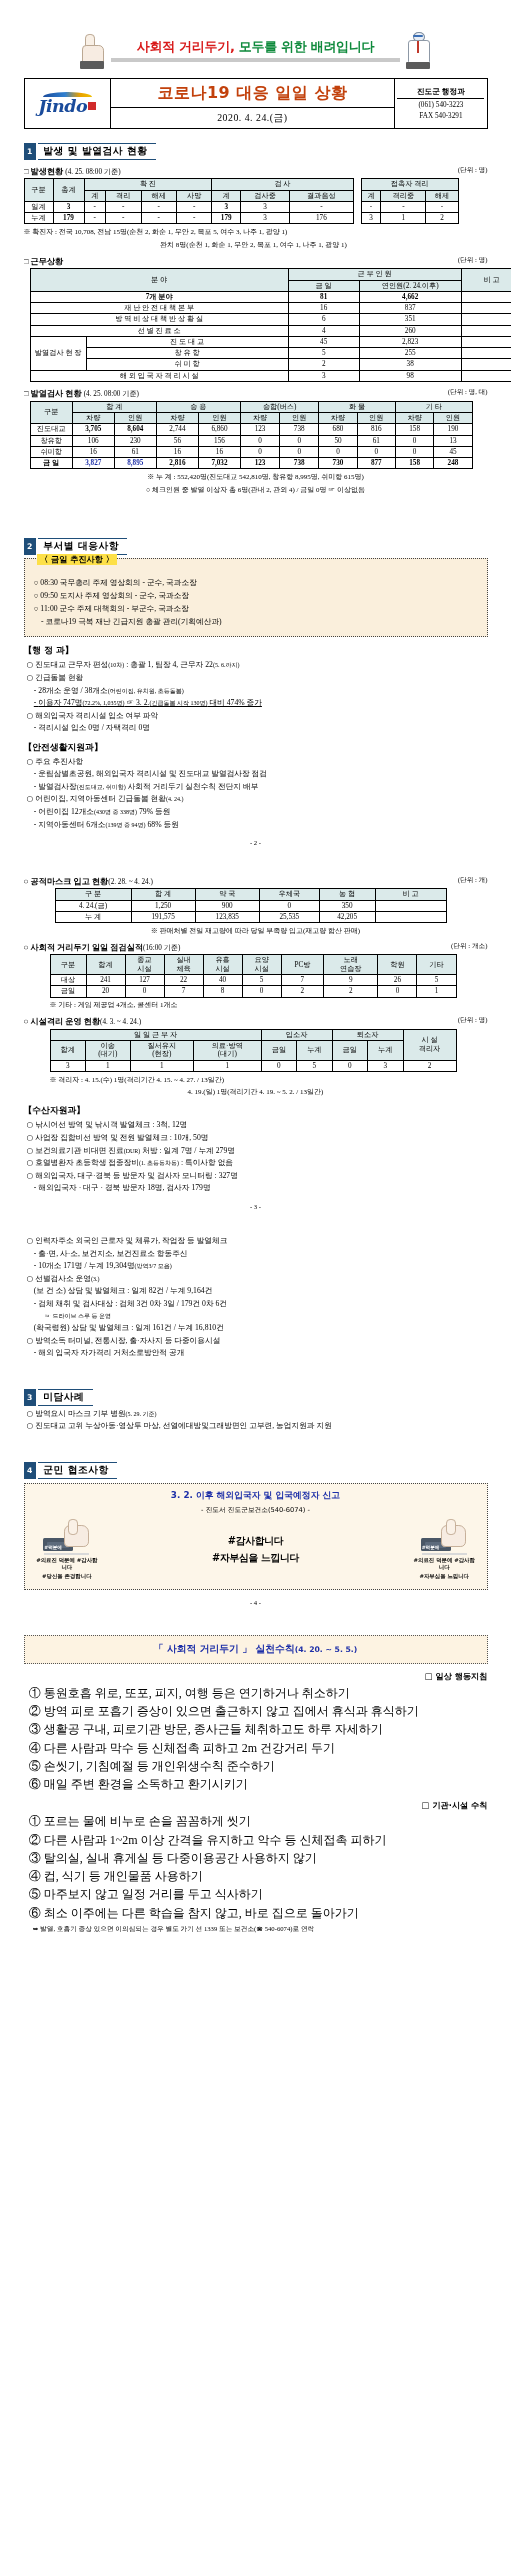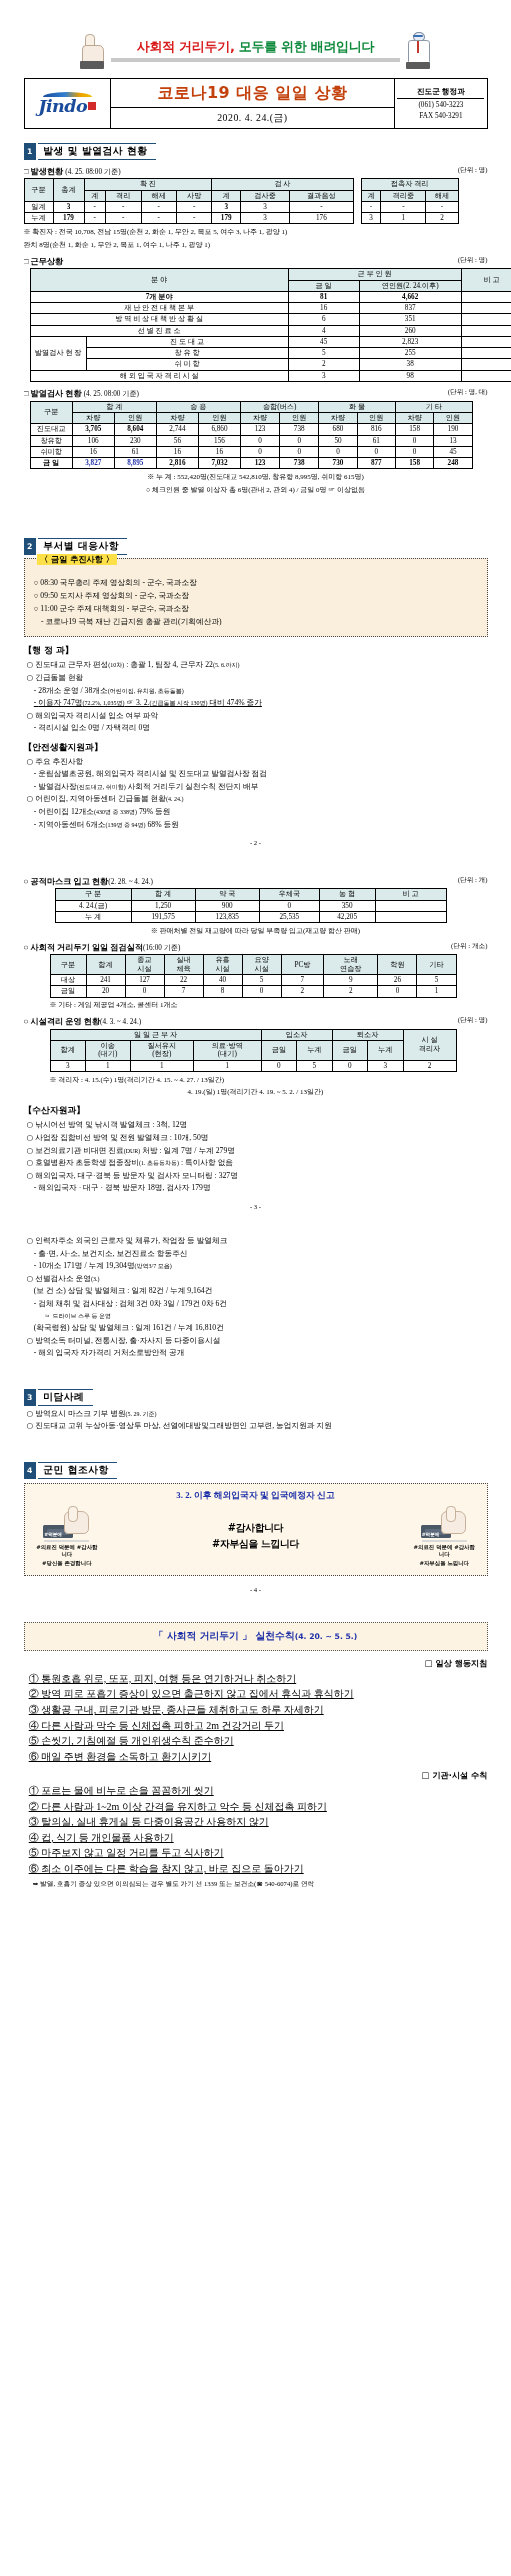--- a/index.html
+++ b/index.html
@@ -106,21 +106,21 @@
 
   
   table.dt{border-collapse:collapse;font-size:7.2px;}
   table.dt th,table.dt td{border:0.5px solid #000;text-align:center;padding:1px 1.5px;line-height:1.15;}
   table.dt th{background:#dbeaea;font-weight:normal;}
   table.dt td.b{font-weight:bold;}
   table.dt td.blue{color:#1d2fa8;font-weight:bold;}
   .tbl-wrap{display:flex;gap:7.2px;align-items:flex-start;}
   .note{font-size:7px;margin:2.6px 0 1.5px 0;}
   .note-c{text-align:center;}
-  .note-r{text-align:left;padding-right:4.1px;}
+  .note-r{text-align:center;padding-right:4.1px;}
 
   
   .boxplan{
     border:0.5px dotted #444;background:#faefdc;
     margin:3.1px 0 2.1px 0;padding:4.1px 7.2px 6.2px 7.2px;position:relative;
   }
   .boxplan .cap{
     font-family:"DejaVu Sans",sans-serif;font-weight:bold;font-size:8.2px;
     background:#fde047;display:inline-block;position:relative;top:-9.3px;left:5.2px;padding:0 3.1px;
   }
@@ -130,21 +130,21 @@
   .pgno{text-align:center;font-size:6.7px;margin:9.3px 0;}
 
   
   .poster{
     border:0.5px dotted #444;background:#fdf6e9;margin:4.1px 0 0 0;padding:3.1px 4.1px;
   }
   .poster .ptitle{
     text-align:center;font-family:"DejaVu Sans",sans-serif;font-weight:bold;font-size:8.8px;
     padding:3.1px 0 1px 0;
   }
-  .poster .ptitle .b1{color:#1d2fa8;font-family:Liberation Serif, serif;}
+  .poster .ptitle .b1{color:#1d2fa8;}
   .poster .ptitle .b2{color:#c0392b;}
   .poster .prow{display:flex;align-items:center;justify-content:space-between;padding:3.1px 7.2px 5.2px 7.2px;}
   .poster .hand{width:62px;text-align:center;}
   .hand-gfx{width:47px;height:32px;margin:0 auto;position:relative;}
   .hand-gfx .sleeve{position:absolute;left:0;bottom:0;width:30px;height:13.4px;background:#4a5766;border-radius:1.5px;}
   .hand-gfx .sl2{position:absolute;left:4.1px;bottom:3.1px;width:21.6px;height:6.2px;background:#5d6b7c;border-radius:1px;}
   .hand-gfx .fist{position:absolute;left:20.6px;bottom:4.1px;width:23px;height:20.6px;background:#f7ece2;border:0.7px solid #c6b09a;border-radius:6.2px 7.2px 5.2px 4.1px;}
   .hand-gfx .tb{position:absolute;left:25px;top:0px;width:8.2px;height:13.4px;background:#faf1e7;border:0.7px solid #c6b09a;border-radius:4.1px;}
   .hand-gfx .tag{position:absolute;left:1px;bottom:1px;font-size:4.6px;color:#fff;font-family:"DejaVu Sans",sans-serif;font-weight:bold;}
   .poster .hand .cap1{font-family:"DejaVu Sans",sans-serif;font-weight:bold;font-size:5.4px;margin-top:1.5px;line-height:1.35;}
@@ -156,21 +156,21 @@
 
   
   .sdbox{
     border:0.5px dotted #555;background:#fdf3e2;padding:7.2px 0;margin:5.2px 0 6.2px 0;text-align:center;
   }
   .sdbox .t{font-family:"DejaVu Sans",sans-serif;font-weight:bold;font-size:9.8px;}
   .sdbox .t .bl{color:#1d2fa8;}
   .sdbox .t .sm{font-size:7.7px;}
 
   .rulehead{font-family:"DejaVu Sans",sans-serif;font-weight:bold;font-size:8.2px;margin:7.2px 0 2.6px 0;text-align:right;}
-  .rule{font-size:10px;margin:2.1px 0 2.1px 5.2px;line-height:1.35;text-decoration:underline;}
+  .rule{font-size:12px;margin:2.1px 0 2.1px 5.2px;line-height:1.35;}
   .footnote{font-size:6.7px;margin:3.1px 0 1.5px 9.3px;line-height:1.4;}
   .spacer{height:14.4px;}
 </style>
 </head>
 <body>
 
 <div class="page">
 
   <div class="banner">
     <div class="thumb-ico">
@@ -644,20 +644,21 @@
 
     <div class="sec">
       <div class="num">4</div>
       <div class="txt">군민 협조사항</div>
     </div>
 
     <div class="poster">
       <div class="ptitle">
         <span class="b1">3. 2. 이후 해외입국자 및 입국예정자 신고</span>
       </div>
+      <div class="ptitle" style="font-size:6.7px;font-weight:normal">- 진도서  진도군보건소(540-6074) -</div>
       <div class="prow">
         <div class="hand">
           <div class="hand-gfx">
               <div class="sleeve"></div>
               <div class="sl2"></div>
               <div class="fist"></div>
               <div class="tb"></div>
             <div class="tag">#덕분에</div>
           </div>
           <div class="sepline"></div>

